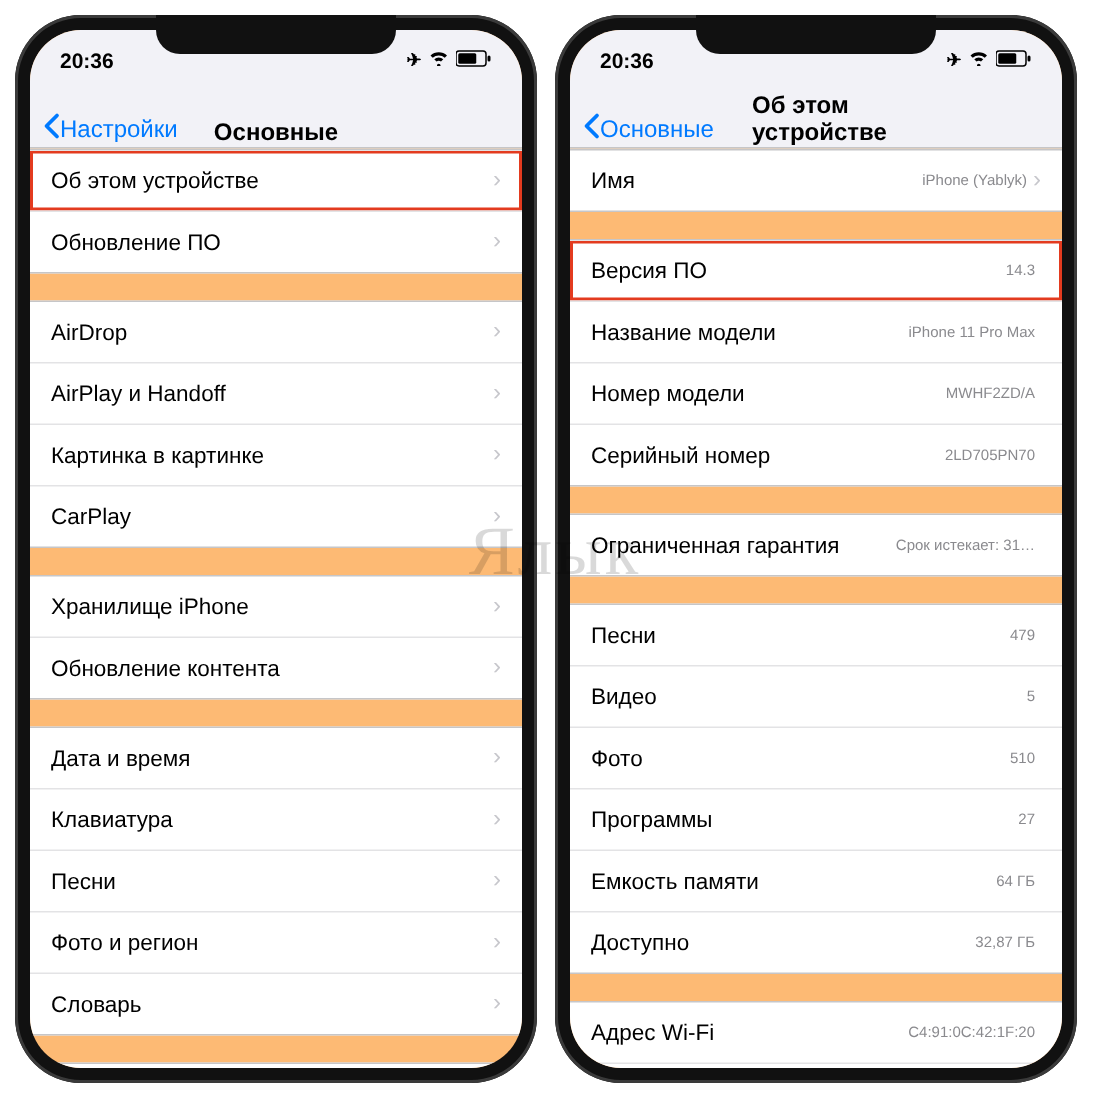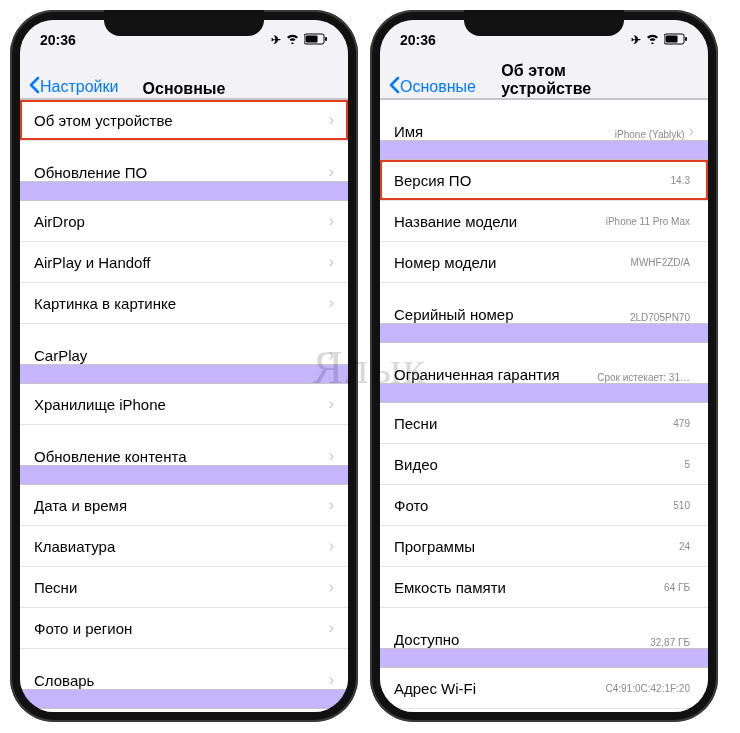--- a/index.html
+++ b/index.html
@@ -22,21 +22,21 @@
     background: #111;
     border-radius: 44px;
     padding: 10px;
     box-sizing: border-box;
     position: relative;
     box-shadow: inset 0 0 0 2px #3a3a3a;
   }
   .screen {
     width: 100%;
     height: 100%;
-    background: #c4b5fd;
+    background: #fdba74;
     border-radius: 34px;
     overflow: hidden;
     position: relative;
   }
   .notch {
     position: absolute;
     top: 0;
     left: 50%;
     transform: translateX(-50%);
     width: 160px;
@@ -109,21 +109,20 @@
     align-items: center;
     padding: 0 14px;
     border-bottom: 0.5px solid #e3e3e5;
     position: relative;
     font-size: 15px;
     color: #000;
     cursor: pointer;
   }
   .row:last-child {
     border-bottom: none;
-    align-items: flex-end;
   }
   .row .label {
     flex: 1;
   }
   .row .value {
     color: #8a8a8e;
     font-size: 10px;
     margin-right: 4px;
   }
   .chevron {
@@ -329,21 +328,21 @@
             <div class="row">
               <span class="label">Видео</span>
               <span class="value">5</span>
             </div>
             <div class="row">
               <span class="label">Фото</span>
               <span class="value">510</span>
             </div>
             <div class="row">
               <span class="label">Программы</span>
-              <span class="value">24</span>
+              <span class="value">27</span>
             </div>
             <div class="row">
               <span class="label">Емкость памяти</span>
               <span class="value">64 ГБ</span>
             </div>
             <div class="row">
               <span class="label">Доступно</span>
               <span class="value">32,87 ГБ</span>
             </div>
           </div>

